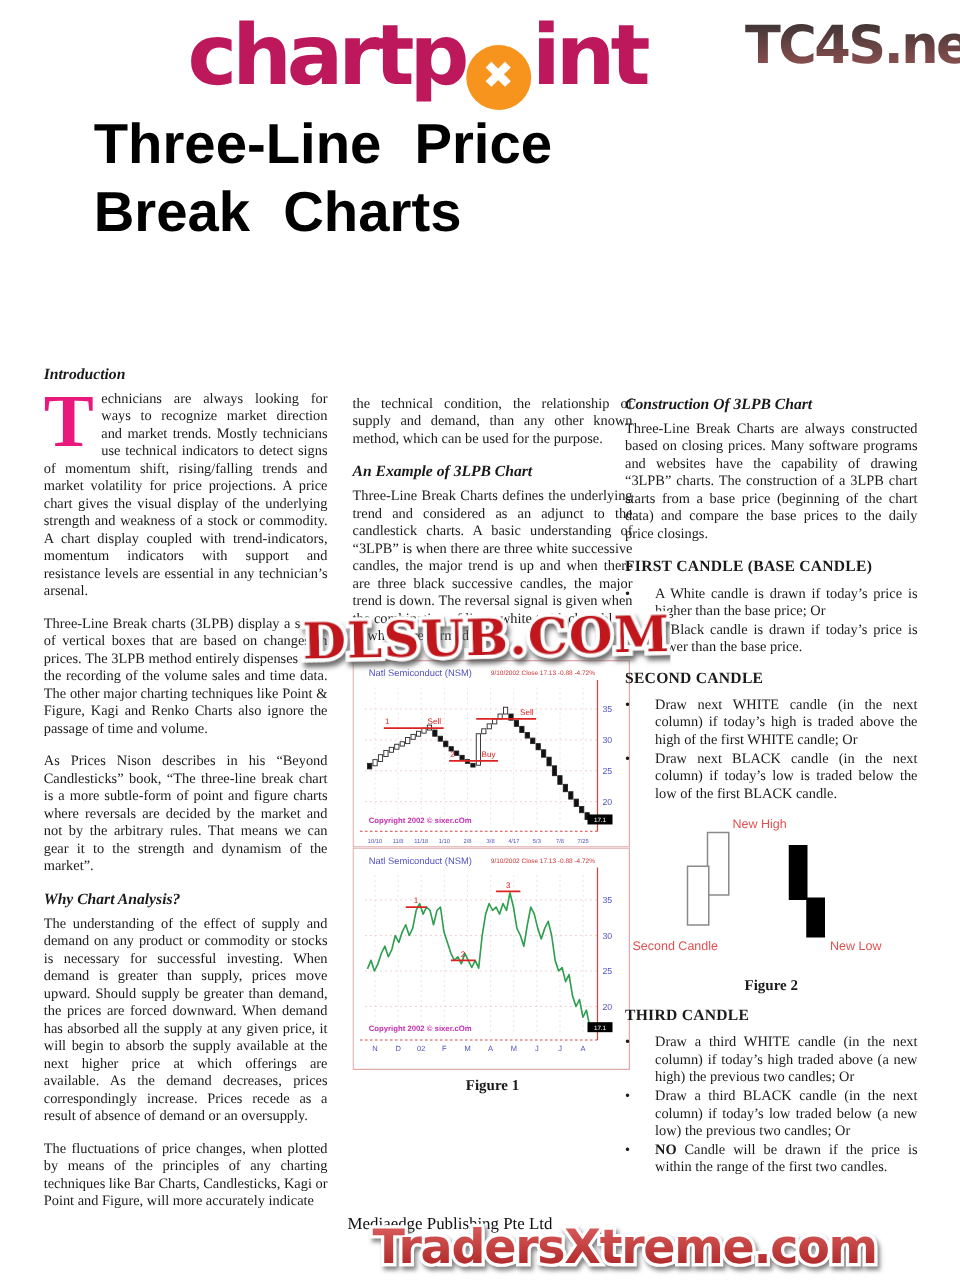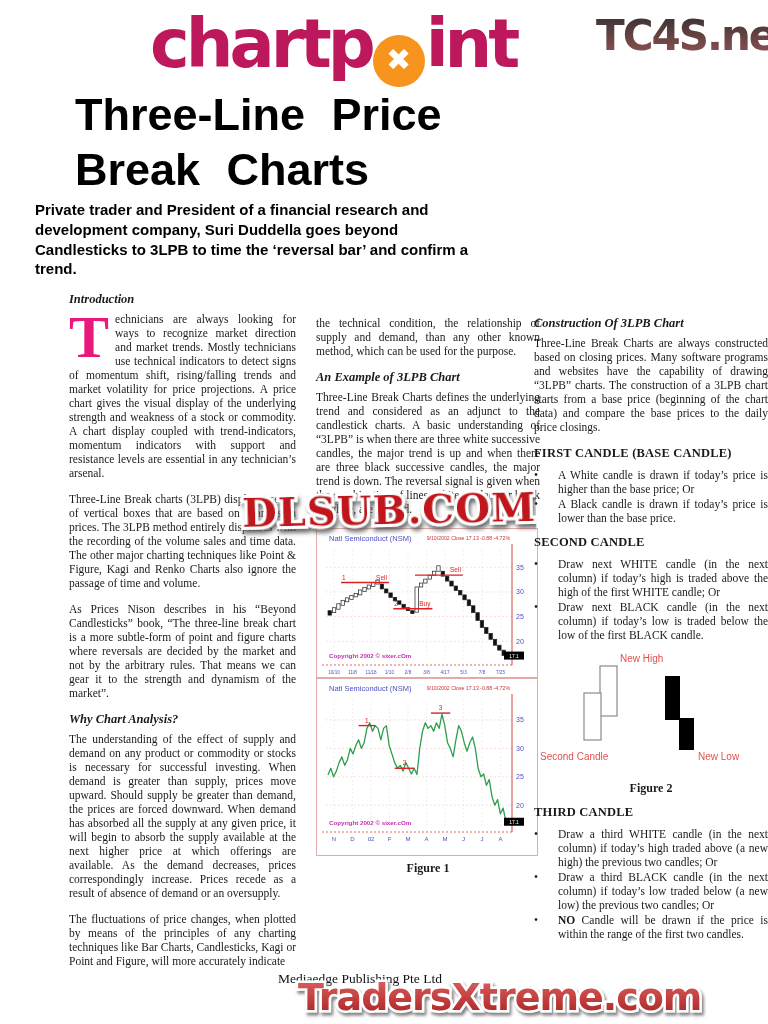--- a/index.html
+++ b/index.html
@@ -13,21 +13,21 @@
           vertical-align:-4px;text-align:center;line-height:52px;margin:0 1px;}
   .logo-o span{font-family:"DejaVu Sans",sans-serif;color:#fff;font-weight:bold;font-size:30px;
                letter-spacing:0;display:inline-block;transform:translateY(-1px);}
   .wm-tc4s{position:absolute;right:0px;top:6px;}
   
   .headline{position:absolute;left:35px;top:88px;font-family:"Liberation Sans",sans-serif;
             font-weight:bold;font-size:45px;line-height:1.22;letter-spacing:0px;word-spacing:14px;color:#000;margin-left:40px;}
   .standfirst{position:absolute;left:35px;top:200px;width:452px;font-family:"Liberation Sans",sans-serif;
               font-weight:bold;font-size:15px;line-height:1.32;color:#000;}
   
-  .col{position:absolute;font-size:11.5px;line-height:14px;text-align:justify;margin-left:34px;}
+  .col{position:absolute;font-size:11.5px;line-height:14px;text-align:justify;}
   #col1{left:35px;top:292px;width:227px;}
   #col2{left:282px;top:316px;width:224px;}
   #col3{left:500px;top:316px;width:234px;}
   .ital-head{font-style:italic;font-weight:bold;font-size:12.5px;margin:0 0 6px 0;text-align:left;}
   .caps-head{font-weight:bold;font-size:12.5px;margin:10px 0 8px 0;text-align:left;letter-spacing:.2px;}
   .col p{margin:0 0 12px 0;}
   .dropcap{float:left;font-size:60px;line-height:46px;padding:2px 6px 0 0;color:#e8187d;font-weight:bold;}
   .bullet{display:flex;margin:0 0 1px 0;}
   .bullet .dot{width:24px;flex:0 0 24px;}
   .bullet .btxt{flex:1;text-align:justify;}
@@ -61,21 +61,20 @@
       </defs>
       <text x="0" y="44" font-family="DejaVu Sans, sans-serif" font-weight="bold" font-size="42" letter-spacing="-2" fill="url(#tcg)">TC4S.net</text>
     </svg>
   </div>
 
   <div class="headline">
     <div>Three-Line Price</div>
     <div>Break Charts</div>
   </div>
 
-  <div class="standfirst">Private trader and President of a financial research and development company, Suri Duddella goes beyond Candlesticks to 3LPB to time the ‘reversal bar’ and confirm a trend.</div>
 
   <div class="col" id="col1">
     <div class="ital-head">Introduction</div>
     <p><span class="dropcap">T</span><span>echnicians are always looking for ways to recognize market direction and market trends. Mostly technicians use technical indicators to detect signs of momentum shift, rising/falling trends and market volatility for price projections. A price chart gives the visual display of the underlying strength and weakness of a stock or commodity. A chart display coupled with trend-indicators, momentum indicators with support and resistance levels are essential in any technician’s arsenal.</span></p>
     <p>Three-Line Break charts (3LPB) display a series of vertical boxes that are based on changes in prices. The 3LPB method entirely dispenses with the recording of the volume sales and time data. The other major charting techniques like Point &amp; Figure, Kagi and Renko Charts also ignore the passage of time and volume.</p>
     <p>As Prices Nison describes in his “Beyond Candlesticks” book, “The three-line break chart is a more subtle-form of point and figure charts where reversals are decided by the market and not by the arbitrary rules. That means we can gear it to the strength and dynamism of the market”.</p>
     <div class="ital-head">Why Chart Analysis?</div>
     <p>The understanding of the effect of supply and demand on any product or commodity or stocks is necessary for successful investing. When demand is greater than supply, prices move upward. Should supply be greater than demand, the prices are forced downward.  When demand has absorbed all the supply at any given price, it will begin to absorb the supply available at the next higher price at which offerings are available. As the demand decreases, prices correspondingly increase. Prices recede as a result of absence of demand or an oversupply.</p>
     <p>The fluctuations of price changes, when plotted by means of the principles of any charting techniques like Bar Charts, Candlesticks, Kagi or Point and Figure, will more accurately indicate</p>
   </div>

